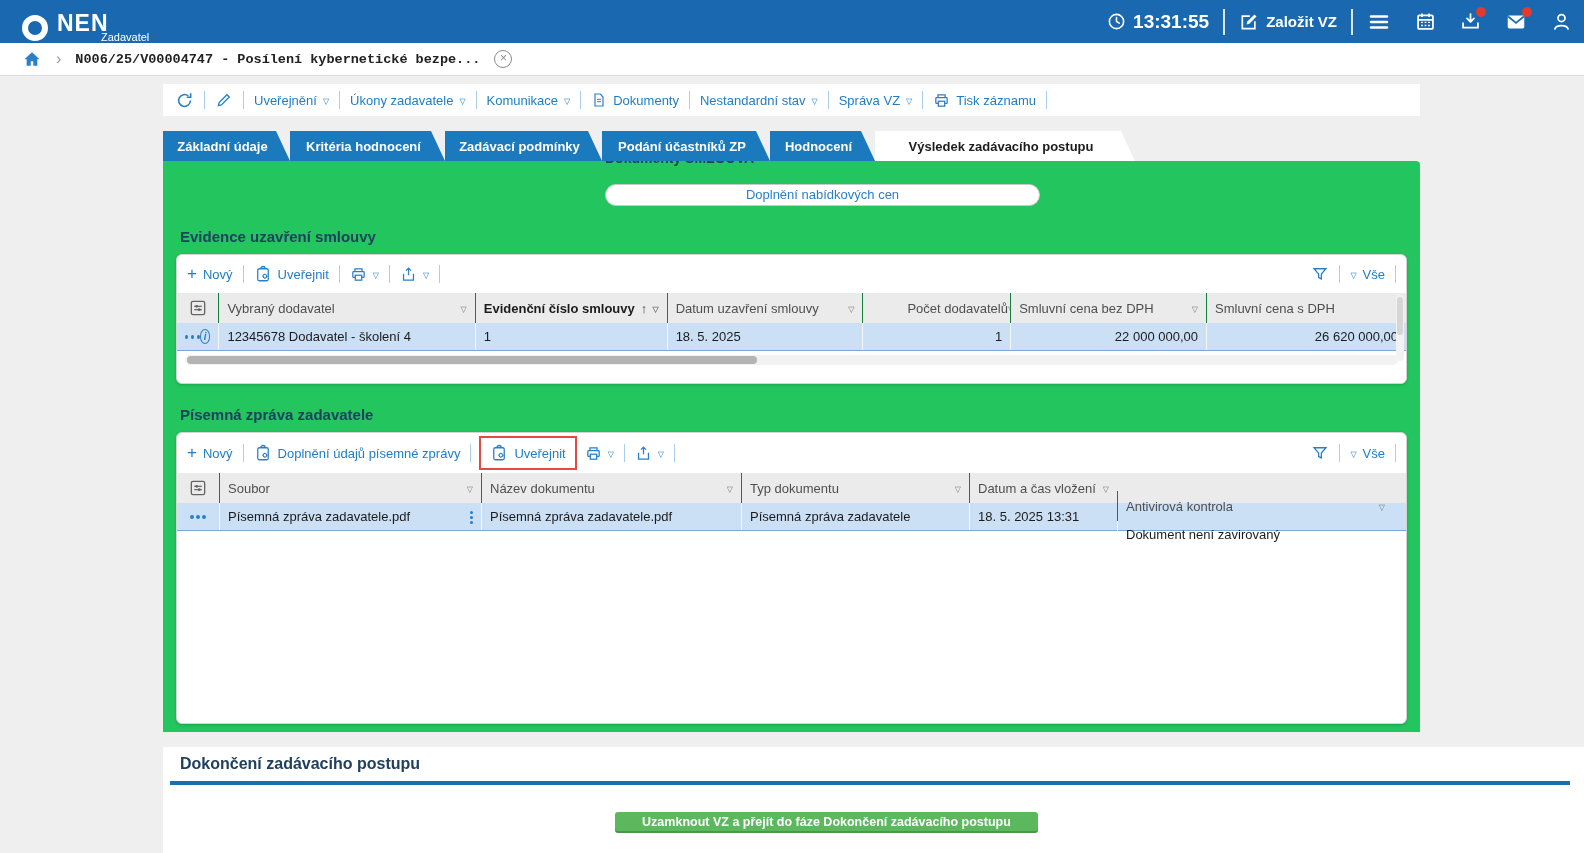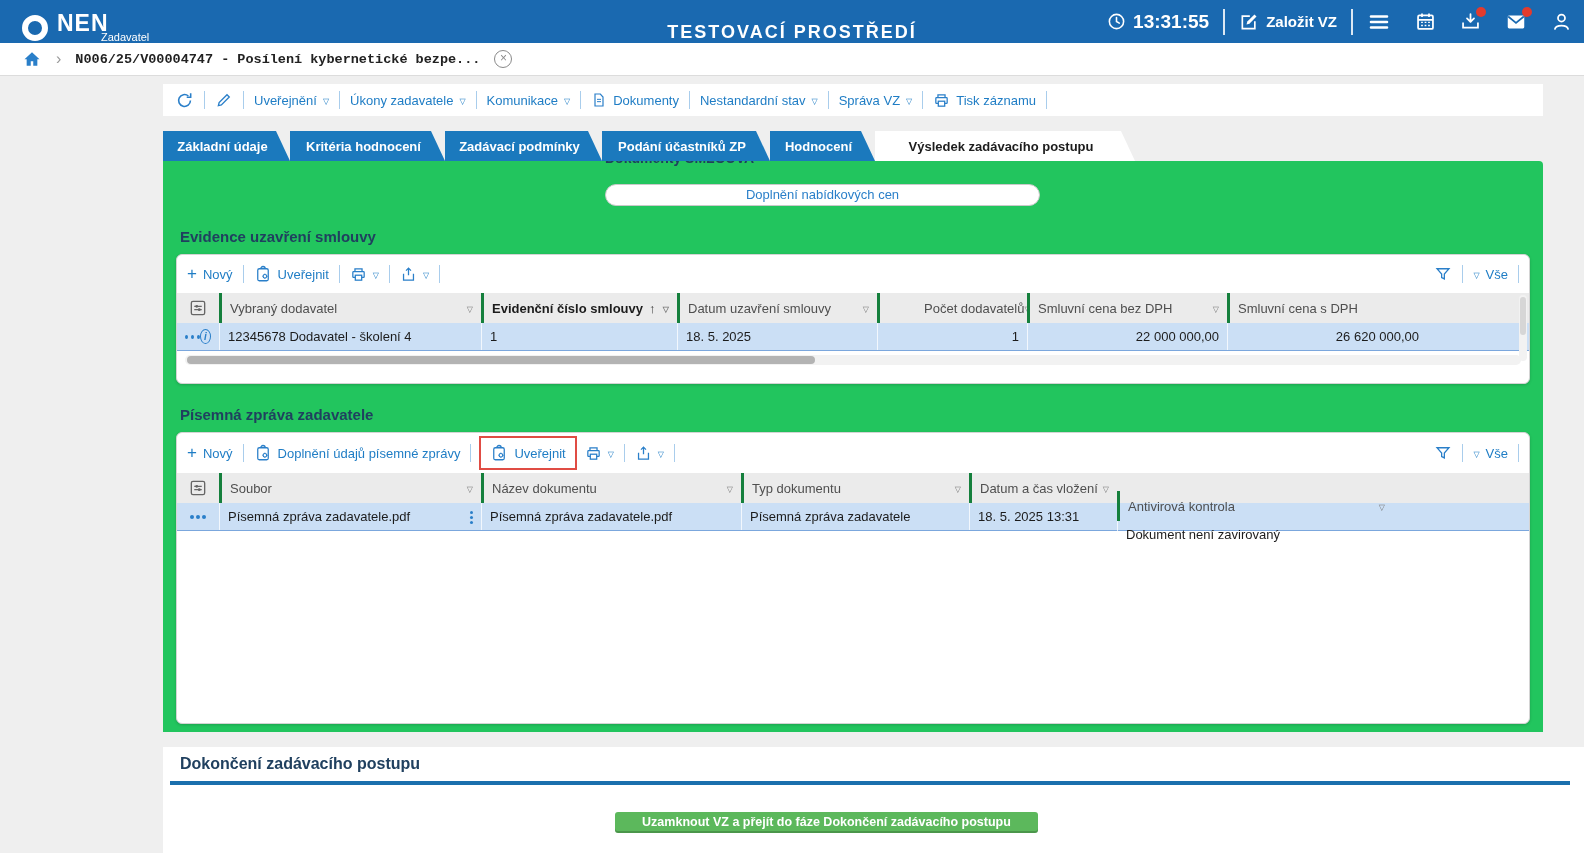--- a/index.html
+++ b/index.html
@@ -25,21 +25,21 @@
   .badge-wrap { position:relative; }
   .red-dot { position:absolute; top:-4px; right:-5px; width:10px; height:10px; border-radius:50%; background:#e23b2e; }
 
   
   .breadcrumb { height:33px; background:#fff; border-bottom:1px solid #dcdcdc; display:flex; align-items:center; padding-left:22px; gap:14px; }
   .crumb-chevron { color:#9a9a9a; font-size:16px; }
   .crumb-text { font-weight:bold; color:#222; font-size:13.5px;font-family:Liberation Mono, monospace; }
   .close-circle { width:18px; height:18px; border:1.5px solid #8a8a8a; border-radius:50%; color:#8a8a8a; font-size:12px; line-height:15px; text-align:center; cursor:pointer; }
 
   
-  .content { position:absolute; left:163px; top:84px; width:1380px; }
+  .content { position:absolute; left:163px; top:84px; width:1257px; }
 
   .record-toolbar { height:32px; background:#fff; display:flex; align-items:center; padding:0 12px; gap:10px; color:#1f7dc5; }
   .rt-sep { width:1px; height:18px; background:#a9cdec; }
   .rt-item { display:flex; align-items:center; gap:6px; cursor:pointer; white-space:nowrap; }
   .dd { font-size:8px; position:relative; top:1px; }
 
   
   .tabs { display:flex; margin-top:15px; height:30px; }
   .tab { height:30px; background:#1b79bd; color:#fff; font-weight:bold; font-size:13px;
          display:flex; align-items:center; justify-content:center; padding:0 22px 0 14px;
@@ -54,21 +54,21 @@
   .section-h { font-size:15px; font-weight:bold; color:#20405f; margin:22px 0 9px 4px; }
 
   .card { background:#fff; border:1px solid #d4d4d4; border-radius:6px; box-shadow:0 1px 3px rgba(0,0,0,.18); overflow:hidden; position:relative; }
   .card-toolbar { display:flex; align-items:center; padding:0 10px; gap:10px; color:#1f7dc5; }
   .card1 .card-toolbar { height:38px; }
   .card2 .card-toolbar { height:40px; }
   .ct-spacer { flex:1; }
   .red-box { display:flex; align-items:center; gap:6px; border:2px solid #e04c44; padding:6px 9px; margin:0 -2px; }
 
   .thead { display:flex; background:#ebebeb; height:30px; align-items:center; color:#4f4f4f; }
-  .th { display:flex; align-items:center; height:100%; padding:0 8px; border-left:3px solid #15803d; overflow:hidden; white-space:nowrap; }
+  .th { display:flex; align-items:center; height:100%; padding:0 8px; border-left:1px solid #15803d; overflow:hidden; white-space:nowrap; }
   .th:first-child { border-left:none; }
   .th .dd { margin-left:auto; color:#7a7a7a; }
   .th.sorted { color:#1c1c1c; font-weight:bold; }
   .sort-arrow { margin-left:6px; font-size:13px; color:#3a3a3a; }
   .trow { display:flex; background:#cbdff5; height:28px; align-items:center; color:#1c1c1c; border-bottom:1px solid #7ba7dd; }
   .td { display:flex; align-items:center; height:100%; padding:0 8px; border-left:1px solid rgba(255,255,255,.75); overflow:hidden; white-space:nowrap; }
   .td:first-child { border-left:none; }
   .td.num { justify-content:flex-end; }
   
   .card1 .c0{width:42px;justify-content:center;} .card1 .c1{width:262px;} .card1 .c2{width:196px;}
@@ -107,21 +107,20 @@
 <div class="screen">
 
   <header class="topbar">
     <div class="logo-group">
       <div class="logo-ring"></div>
       <div class="logo-text-wrap">
         <div class="logo-text">NEN</div>
         <div class="logo-sub">Zadavatel</div>
       </div>
     </div>
-    <div class="env-title">TESTOVACÍ PROSTŘEDÍ</div>
     <div class="topbar-right">
       <div class="tb-item">
         <span class="icon">
           <svg width="19" height="19" viewBox="0 0 24 24">
               <circle cx="12" cy="12" r="9" fill="none" stroke="#fff" stroke-width="2"></circle>
               <path d="M12 7v5l3.5 2" fill="none" stroke="#fff" stroke-width="2" stroke-linecap="round"></path>
             </svg>
         </span>
         <span class="tb-time">13:31:55</span>
       </div>

